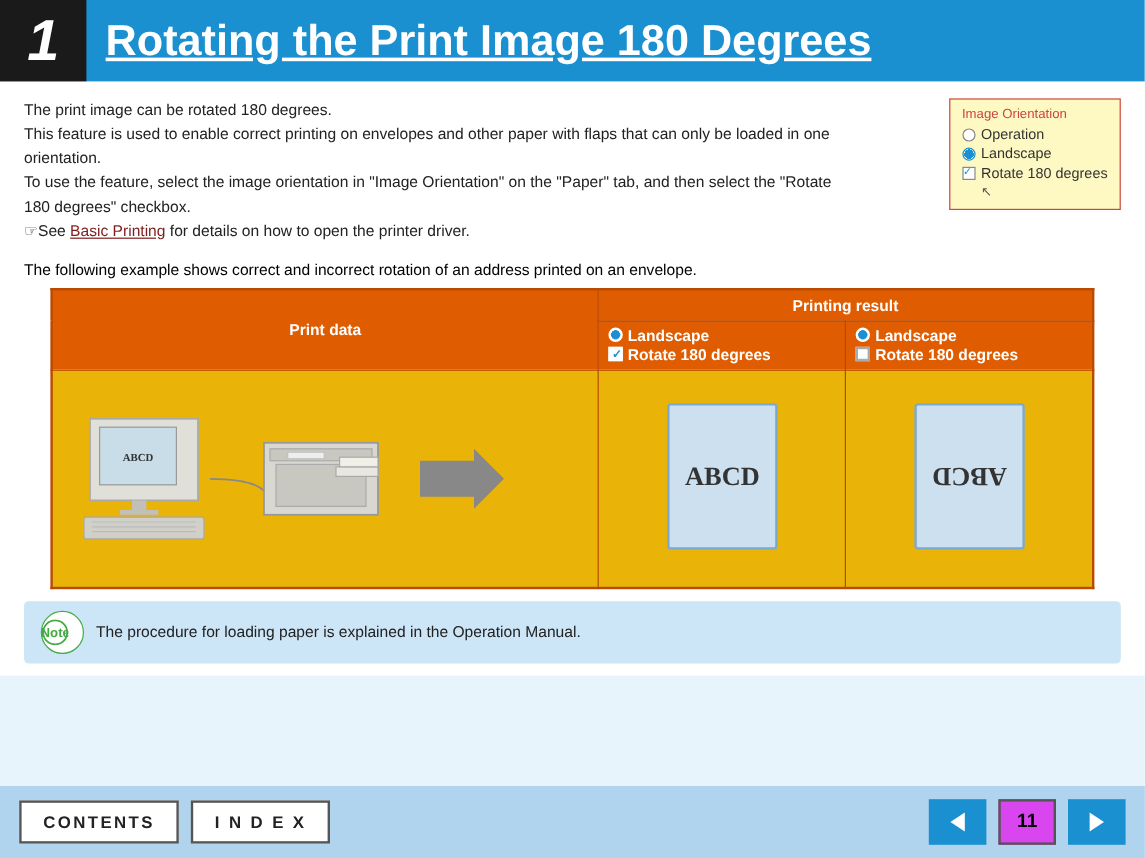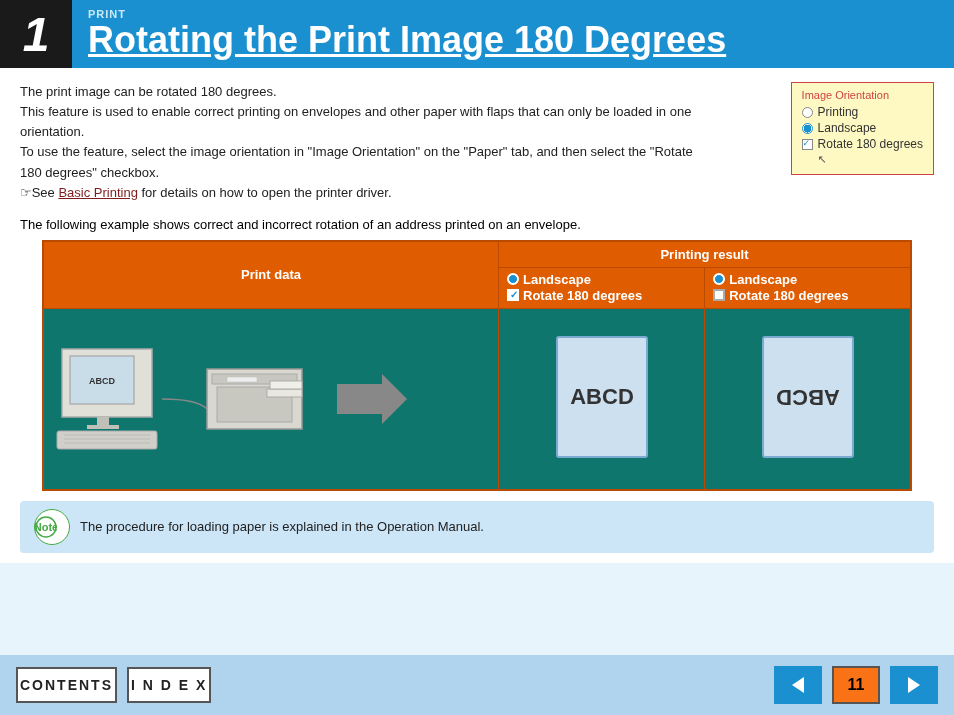--- a/index.html
+++ b/index.html
@@ -173,23 +173,24 @@
       font-weight: bold;
     }
     .sub-option-row {
       display: flex;
       align-items: center;
       gap: 4px;
       margin-bottom: 1px;
     }
 
     .table-content-row td {
-      background: #0f766e;
-      padding: 10px 8px;
+      background: #eab308;
+      padding: 10px 21px;
       vertical-align: middle;
+      font-family: Liberation Serif, serif;
     }
 
     .print-data-cell {
       width: 456px;
       text-align: center;
     }
     .result-cell {
       width: 207px;
       text-align: center;
     }
@@ -229,30 +230,30 @@
       height: 60px;
       background: #b0d4ee;
       display: flex;
       align-items: center;
       padding: 0 16px;
       gap: 10px;
     }
     .nav-btn {
       border: 2px solid #555;
       background: white;
-      padding: 8px 2px;
+      padding: 8px 18px;
       font-size: 14px;
       font-weight: bold;
       letter-spacing: 2px;
       cursor: pointer;
       color: #222;
     }
 
     .page-number {
-      background: #f97316;
+      background: #d946ef;
       border: 2px solid #555;
       width: 48px;
       height: 38px;
       display: flex;
       align-items: center;
       justify-content: center;
       font-size: 16px;
       font-weight: bold;
     }
     .spacer { flex: 1; }
@@ -275,41 +276,40 @@
     .illus-svg {
       display: block;
     }
   </style>
 </head>
 <body>
 
 <div class="header">
   <div class="header-number">1</div>
   <div class="header-text">
-    <span class="header-category">PRINT</span>
     <span class="header-title">Rotating the Print Image 180 Degrees</span>
   </div>
 </div>
 
 <div class="main">
 
   <div class="description">
     <p>The print image can be rotated 180 degrees.</p>
     <p>This feature is used to enable correct printing on envelopes and other paper with flaps that can only be loaded in one orientation.</p>
     <p>To use the feature, select the image orientation in "Image Orientation" on the "Paper" tab, and then select the "Rotate 180 degrees" checkbox.</p>
     <p>
       <span>☞See </span><a href="#">Basic Printing</a><span> for details on how to open the printer driver.</span>
     </p>
   </div>
 
   <div class="image-orientation-box">
     <div class="box-title">Image Orientation</div>
     <div class="io-row">
       <span class="radio-circle"></span>
-      <span>Printing</span>
+      <span>Operation</span>
     </div>
     <div class="io-row">
       <span class="radio-circle selected"></span>
       <span>Landscape</span>
     </div>
     <div class="io-row">
       <span class="checkbox-sq checked"></span>
       <span>Rotate 180 degrees</span>
     </div>
     <div class="cursor-hint">↖</div>

